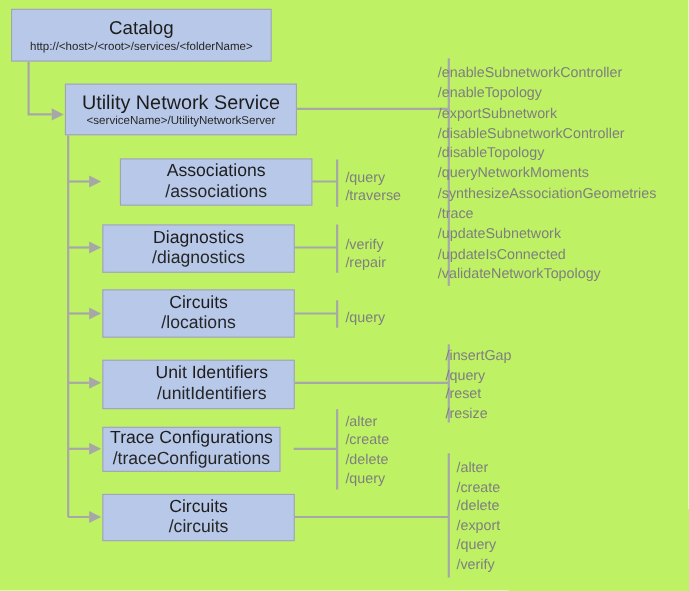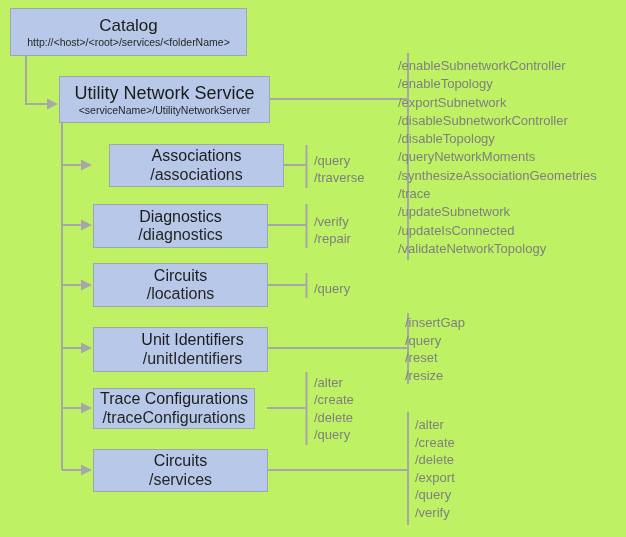--- a/index.html
+++ b/index.html
@@ -130,21 +130,21 @@
   </div>
   <div class="ops" style="left:314px;top:374px;line-height:17.3px;">
     <span class="op">/alter</span>
     <span class="op">/create</span>
     <span class="op">/delete</span>
     <span class="op">/query</span>
   </div>
 
   <div class="node" style="left:93px;top:449px;width:175px;height:43px;">
     <div class="node-title">Circuits</div>
-    <div class="node-sub">/services</div>
+    <div class="node-sub">/circuits</div>
   </div>
   <div class="ops" style="left:415px;top:416px;line-height:17.5px;">
     <span class="op">/alter</span>
     <span class="op">/create</span>
     <span class="op">/delete</span>
     <span class="op">/export</span>
     <span class="op">/query</span>
     <span class="op">/verify</span>
   </div>
 

